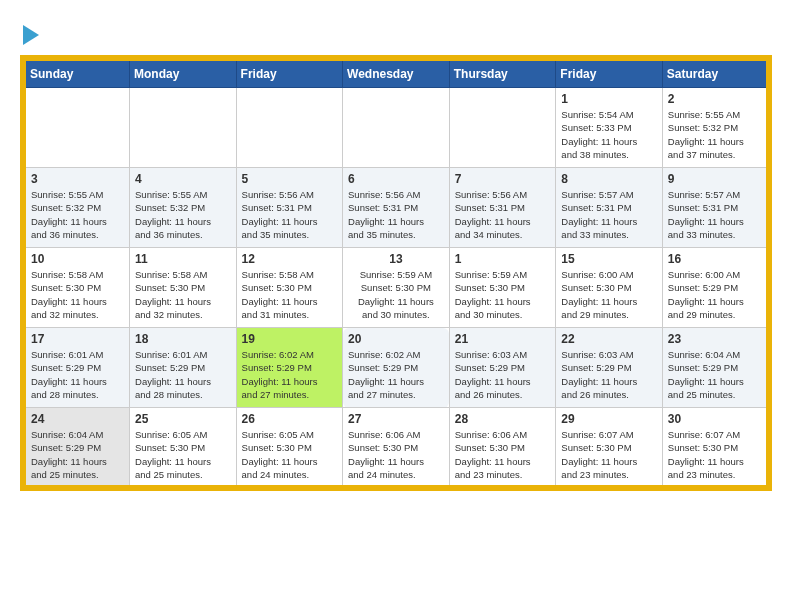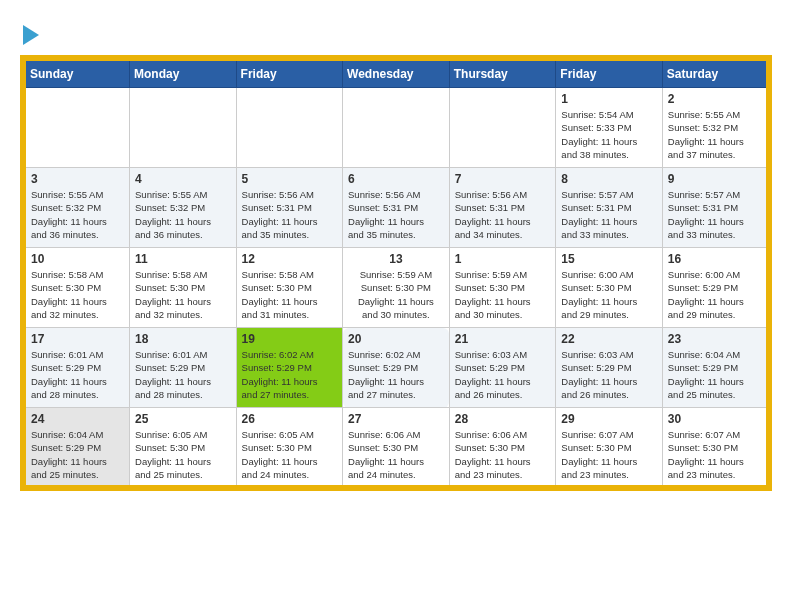--- a/index.html
+++ b/index.html
@@ -255,21 +255,21 @@
 Daylight: 11 hours
 and 28 minutes.</div>
         </td>
         <td style="background: rgb(240, 244, 248);">
           <div class="day-number">18</div>
           <div class="day-info" style="white-space: pre-line;">Sunrise: 6:01 AM
 Sunset: 5:29 PM
 Daylight: 11 hours
 and 28 minutes.</div>
         </td>
-        <td style="background: #84cc16; margin-left: 28px;">
+        <td style="background: #bef264; margin-left: 28px;">
           <div class="day-number">19</div>
           <div class="day-info" style="white-space: pre-line;">Sunrise: 6:02 AM
 Sunset: 5:29 PM
 Daylight: 11 hours
 and 27 minutes.</div>
         </td>
         <td style="background: rgb(240, 244, 248); border-radius: 6px;">
           <div class="day-number">20</div>
           <div class="day-info" style="white-space: pre-line;">Sunrise: 6:02 AM
 Sunset: 5:29 PM

